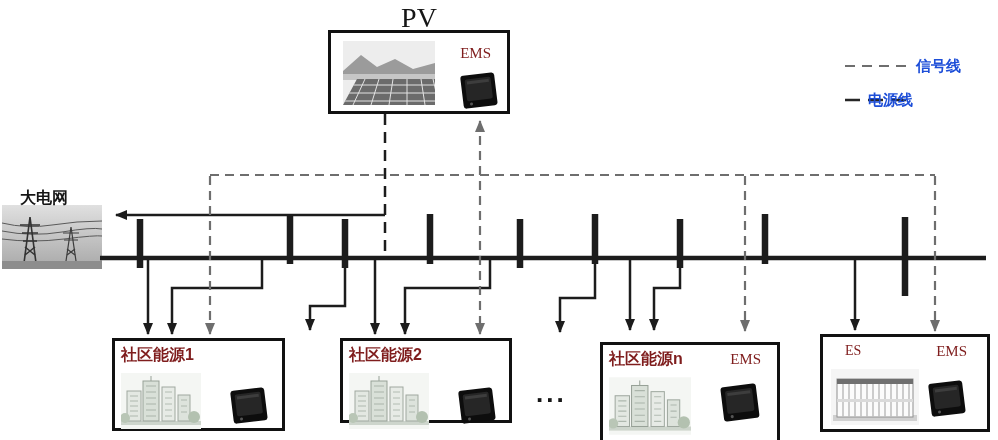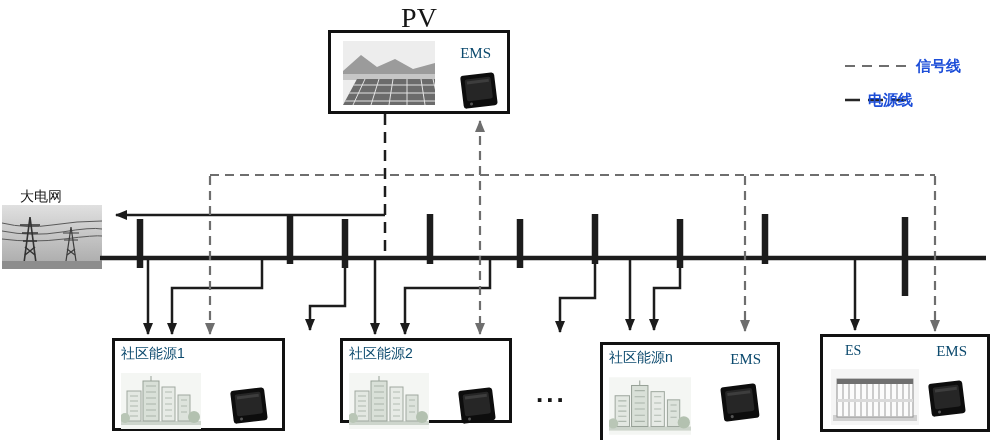--- a/index.html
+++ b/index.html
@@ -1,28 +1,28 @@
 <!DOCTYPE html>
 <html><head>
 <meta charset="utf-8">
 <style>
   html,body{margin:0;padding:0;background:#fff;}
   .canvas{position:relative;width:998px;height:440px;background:#ffffff;overflow:hidden;
           font-family:"Liberation Sans",sans-serif;color:#161616;}
   .wires{position:absolute;left:0;top:0;z-index:1;}
   .box{position:absolute;border:3px solid #111;background:#fff;z-index:2;box-sizing:border-box;}
   .lbl{position:absolute;white-space:nowrap;}
-  .cn{font-size:14px;font-weight:400;}
+  .cn{font-size:16px;font-weight:700;}
   .serif{font-family:"Liberation Serif",serif;}
   .pv-title{left:328px;top:2px;width:182px;text-align:center;font-size:28px;z-index:2;}
   .legend-label{font-size:15px;font-weight:700;color:#1d4ed8;z-index:2;}
   .grid-label{left:20px;top:188px;z-index:2;}
   .ellipsis{left:536px;top:378px;font-size:26px;font-weight:700;letter-spacing:3px;z-index:2;}
   .img{position:absolute;}
-  .box .lbl{color:#0c4a6e;}
+  .box .lbl{color:#7f1d1d;}
 </style>
 </head>
 <body>
 
 <div class="canvas">
 
   <svg class="wires" width="998" height="440" viewBox="0 0 998 440">
     <defs>
       <marker id="arrD" viewBox="0 0 12 10" refX="11" refY="5" markerWidth="12" markerHeight="10" markerUnits="userSpaceOnUse" orient="auto-start-reverse">
         <path d="M0,0 L12,5 L0,10 Z" fill="#1c1c1c"></path>

